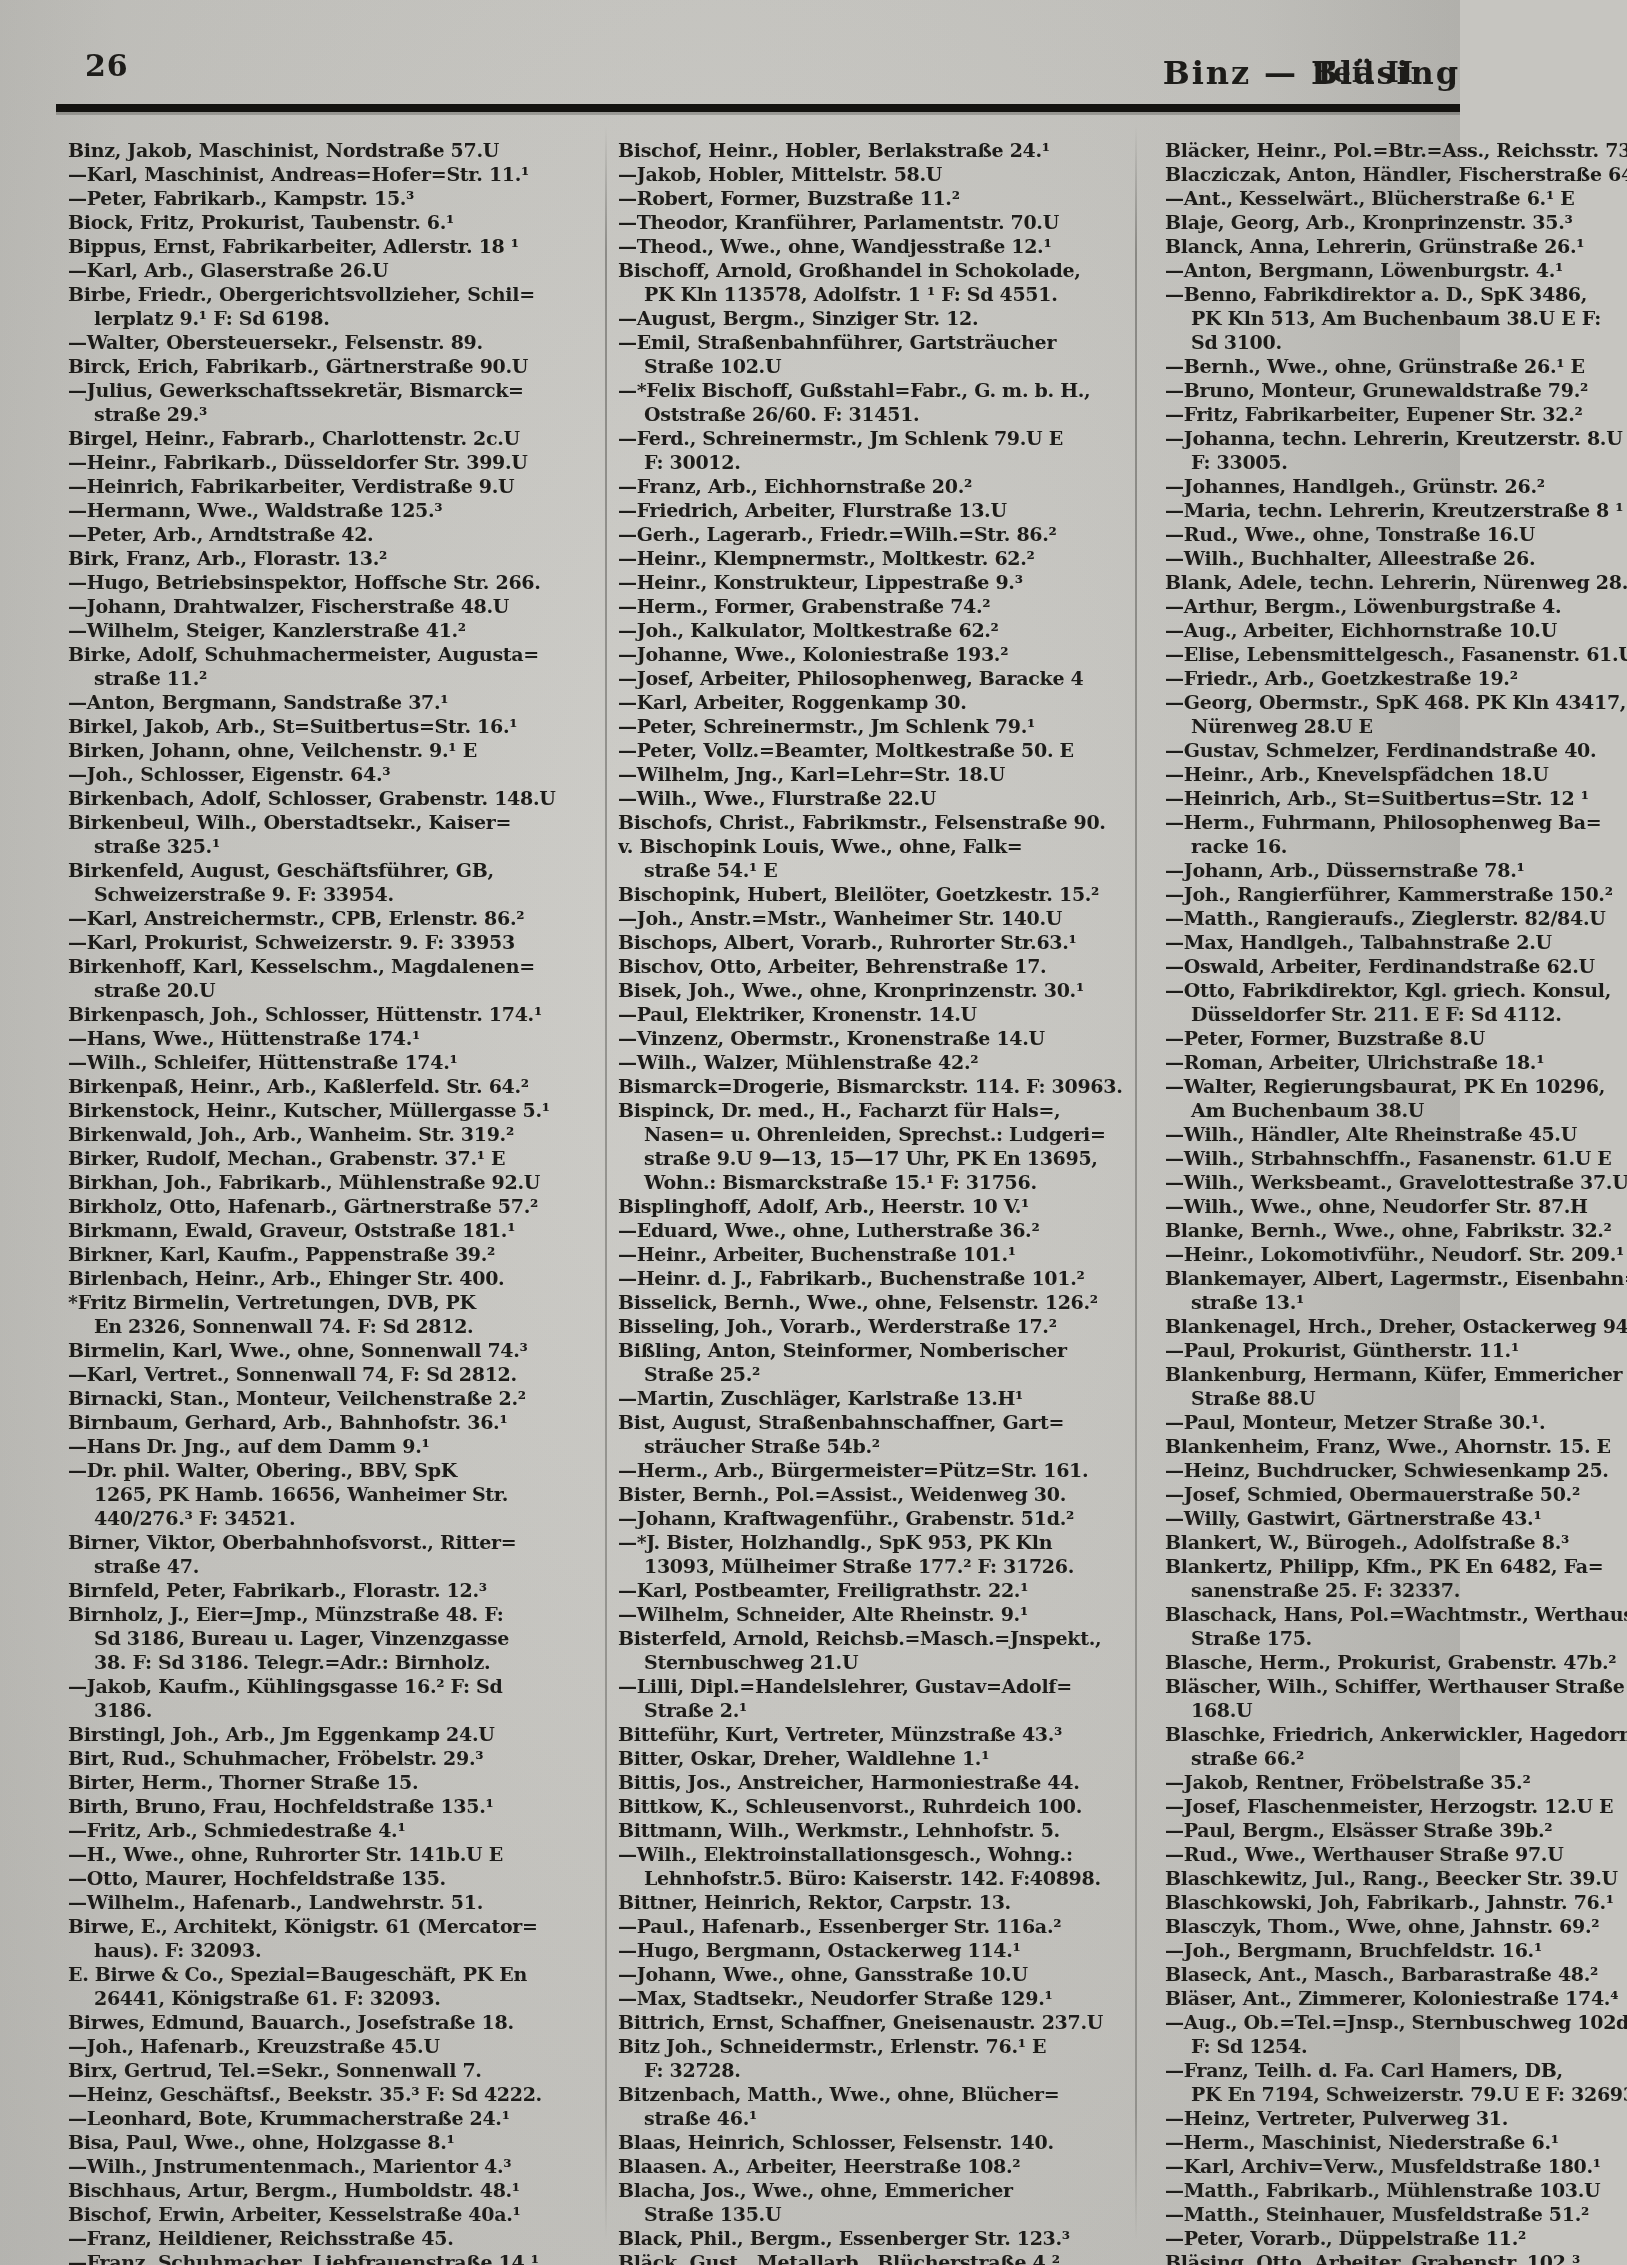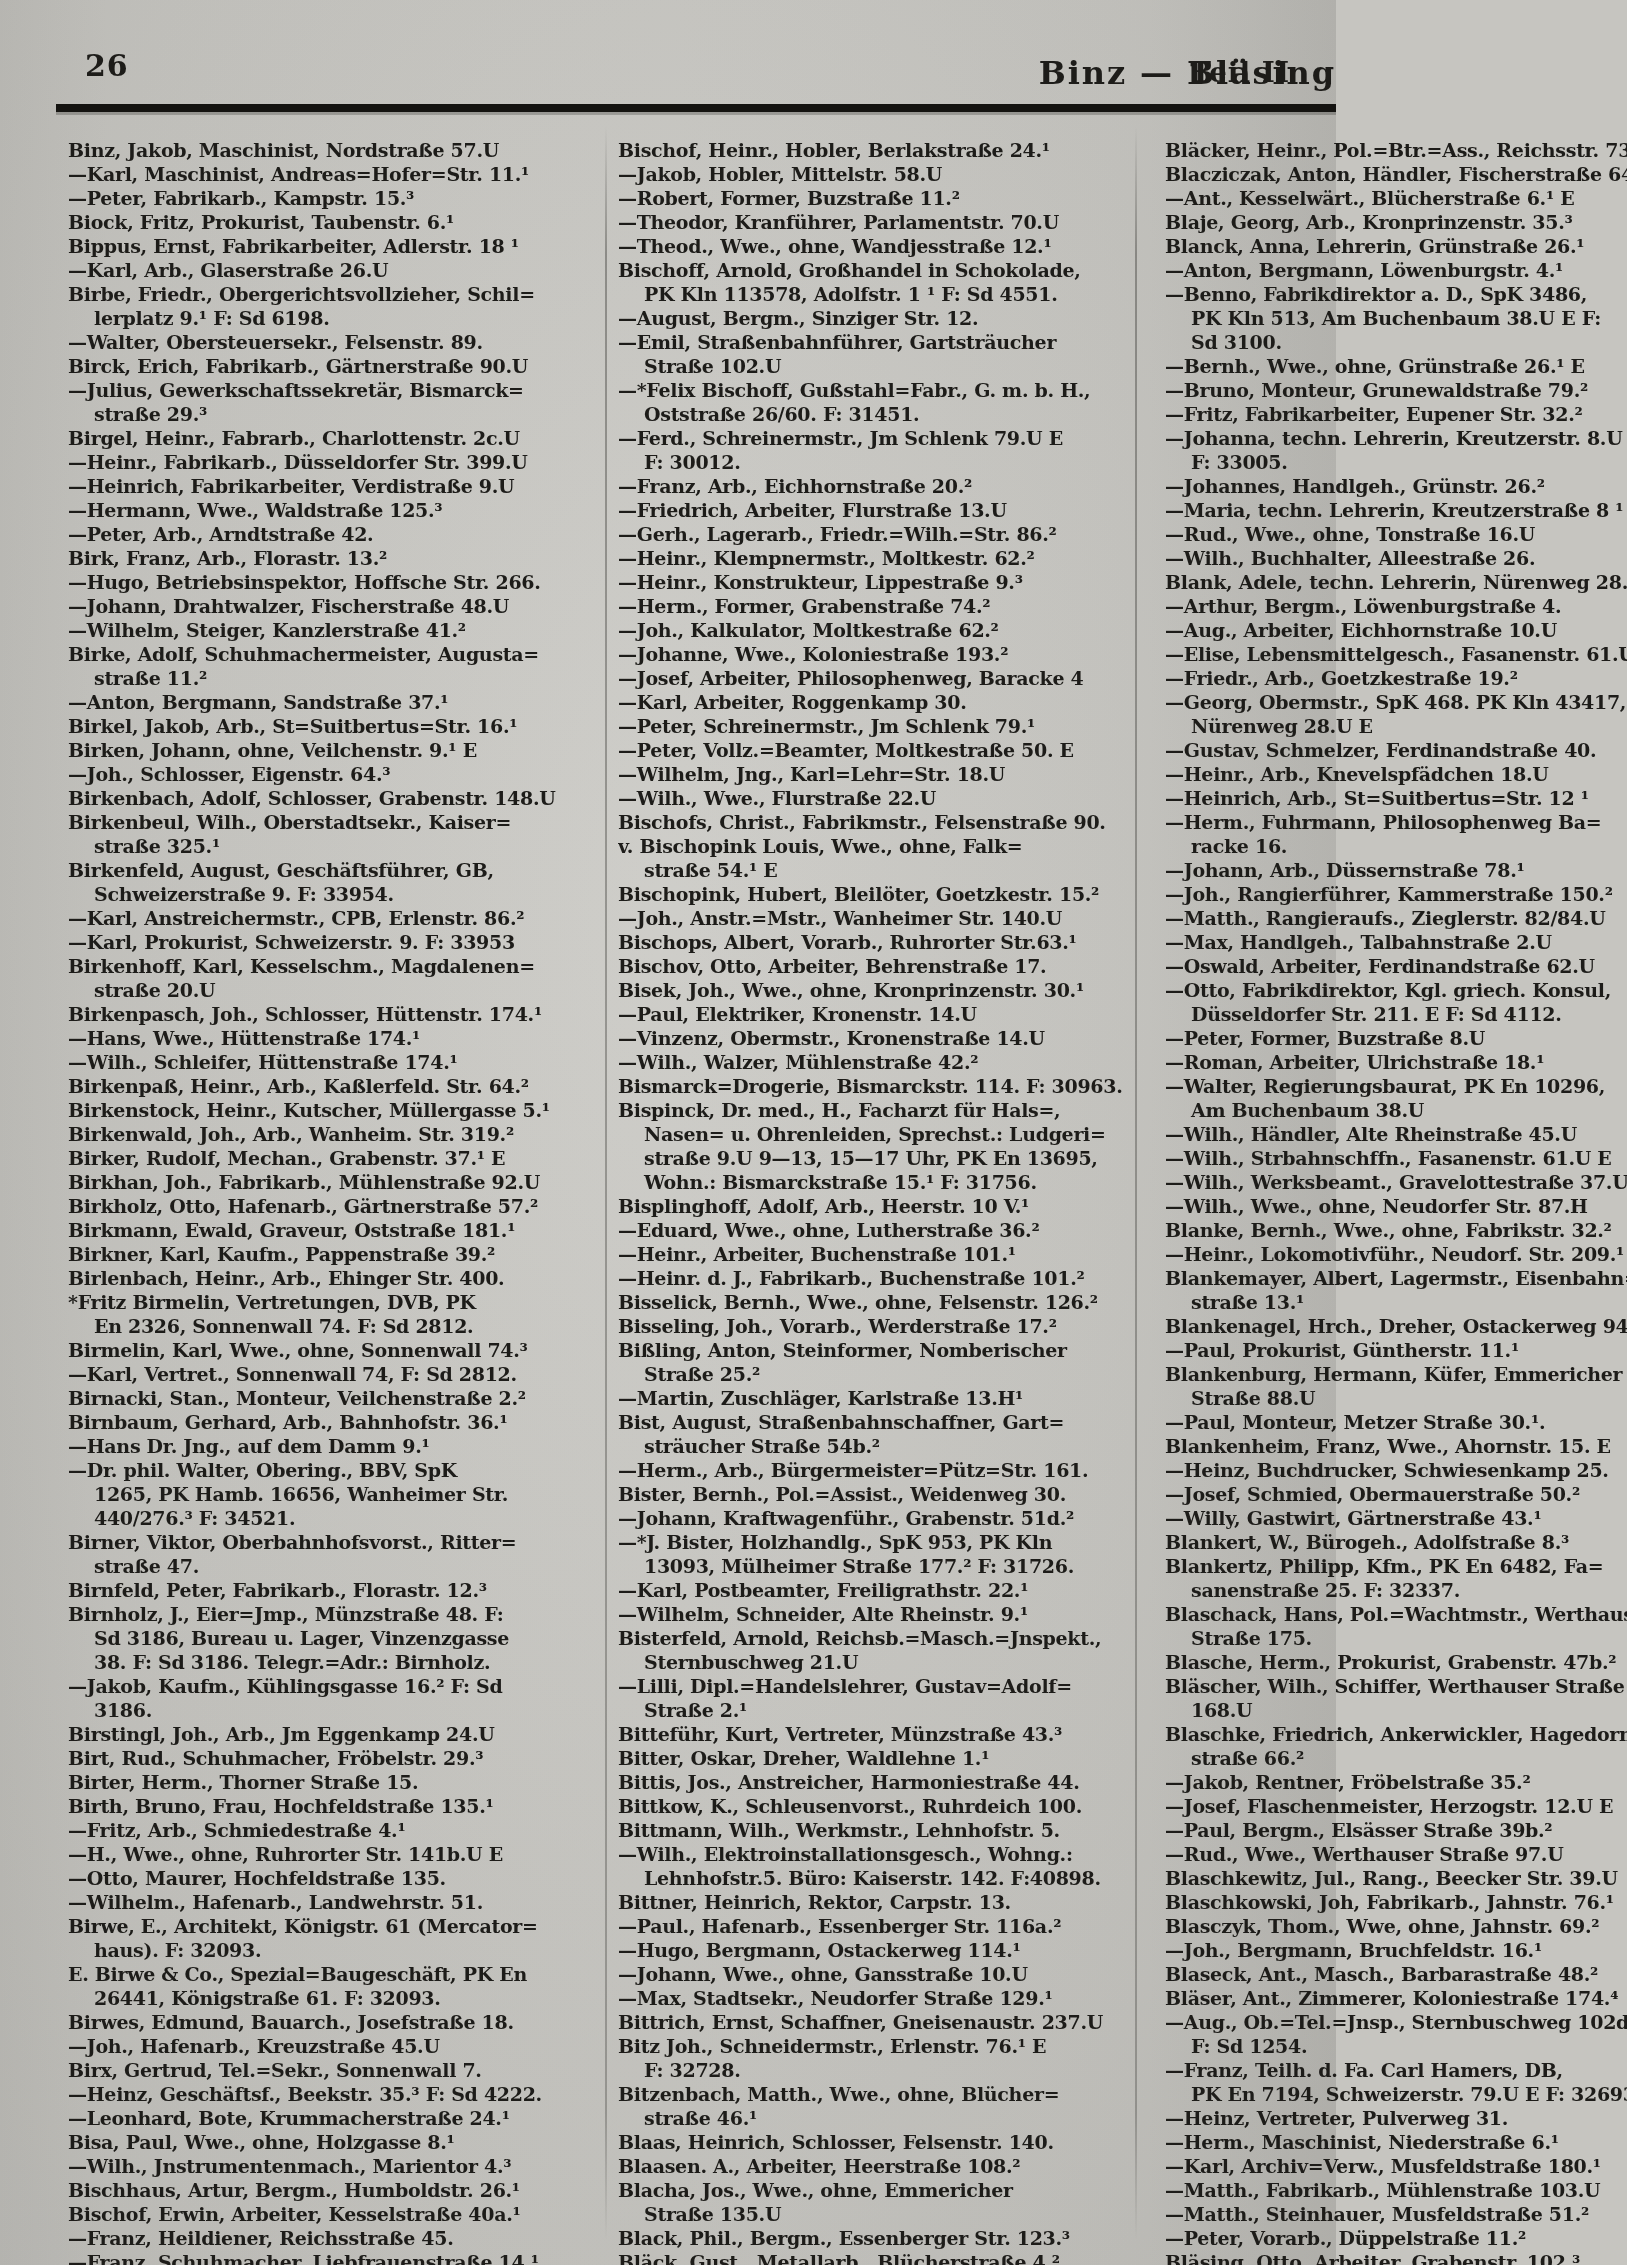--- a/index.html
+++ b/index.html
@@ -5,21 +5,21 @@
   html, body {
     margin: 0; padding: 0;
     width: 1628px; height: 2265px;
     background: #c6c5c0;
     font-family: "DejaVu Serif", "Liberation Serif", serif;
     color: #1d1c19;
     overflow: hidden;
   }
   .sheet {
     position: relative;
-    width: 1336px; height: 2265px;
+    width: 1460px; height: 2265px;
     background:
       radial-gradient(ellipse at 50% 40%, rgba(255,255,255,0.10), rgba(0,0,0,0.07) 95%),
       linear-gradient(90deg, #c2c1bc 0%, #c8c7c2 8%, #c9c8c3 50%, #c7c6c1 86%, #bcbbb6 100%);
   }
   .page-number {
     position: absolute; left: 85px; top: 48px;
     font-size: 30px; font-weight: bold; letter-spacing: 1px;
   }
   .page-title {
     position: absolute; left: 0; right: 0; top: 54px;
@@ -156,21 +156,21 @@
         <div class="ln cont">haus). F: 32093.</div>
         <div class="ln">E. Birwe &amp; Co., Spezial=Baugeschäft, PK En</div>
         <div class="ln cont">26441, Königstraße 61. F: 32093.</div>
         <div class="ln">Birwes, Edmund, Bauarch., Josefstraße 18.</div>
         <div class="ln">—Joh., Hafenarb., Kreuzstraße 45.U</div>
         <div class="ln">Birx, Gertrud, Tel.=Sekr., Sonnenwall 7.</div>
         <div class="ln">—Heinz, Geschäftsf., Beekstr. 35.³ F: Sd 4222.</div>
         <div class="ln">—Leonhard, Bote, Krummacherstraße 24.¹</div>
         <div class="ln">Bisa, Paul, Wwe., ohne, Holzgasse 8.¹</div>
         <div class="ln">—Wilh., Jnstrumentenmach., Marientor 4.³</div>
-        <div class="ln">Bischhaus, Artur, Bergm., Humboldstr. 26.¹</div>
+        <div class="ln">Bischhaus, Artur, Bergm., Humboldstr. 48.¹</div>
         <div class="ln">Bischof, Erwin, Arbeiter, Kesselstraße 40a.¹</div>
         <div class="ln">—Franz, Heildiener, Reichsstraße 45.</div>
         <div class="ln">—Franz, Schuhmacher, Liebfrauenstraße 14.¹</div>
         <div class="ln">—Heinr., Fabrikarb., Fröbelstraße 51.¹</div>
       </div>
     <div class="col col-2">
         <div class="ln">Bischof, Heinr., Hobler, Berlakstraße 24.¹</div>
         <div class="ln">—Jakob, Hobler, Mittelstr. 58.U</div>
         <div class="ln">—Robert, Former, Buzstraße 11.²</div>
         <div class="ln">—Theodor, Kranführer, Parlamentstr. 70.U</div>

